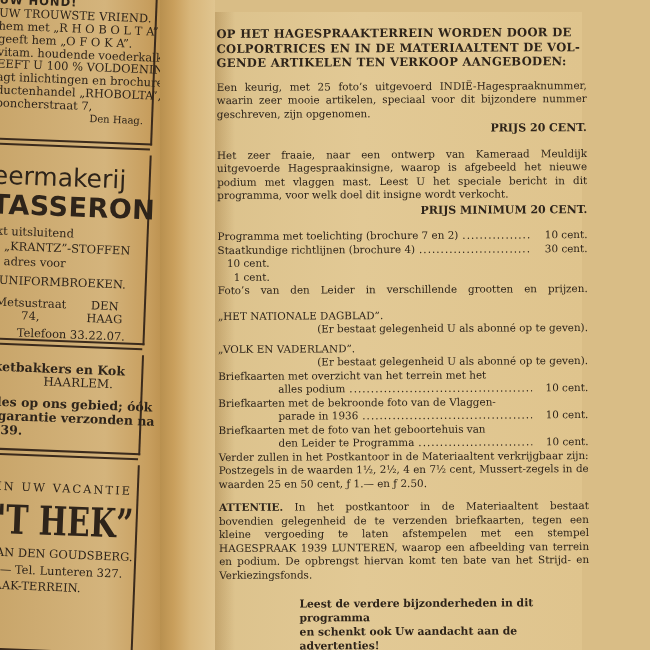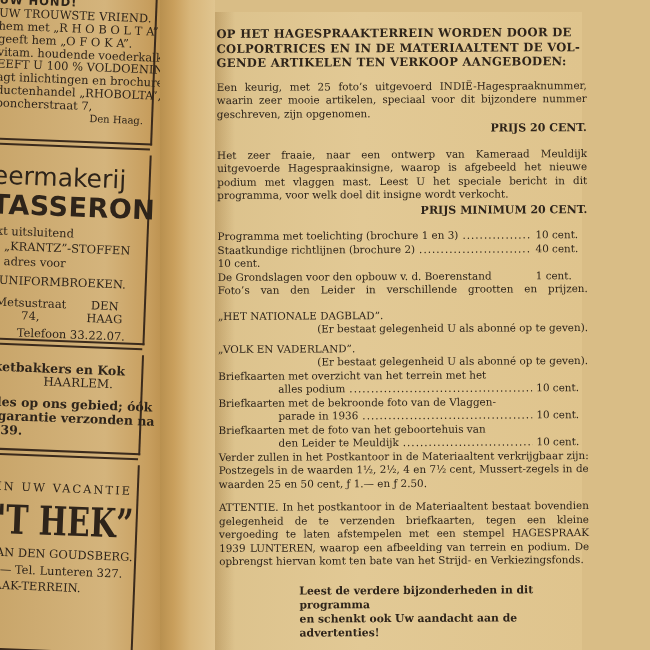--- a/index.html
+++ b/index.html
@@ -66,27 +66,27 @@
   .heading {
     font-weight: bold; font-size: 11.6px; line-height: 14.6px;
     letter-spacing: 0.3px; text-align: justify; text-align-last: left;
     margin-bottom: 10px;
   }
   .para { text-align: justify; margin-bottom: 2px; }
   .price { text-align: right; font-weight: bold; font-size: 11px; margin-bottom: 12px; }
   .item-row { display: flex; justify-content: space-between; white-space: nowrap; }
   .item-row .dots { flex: 1; overflow: hidden; margin: 0 4px; letter-spacing: 1px; }
   .item-row .dots::before { content: "......................................................................"; }
-  .item-row .cost { width: 52px; text-align: left; }
+  .item-row .cost { width: 52px; text-align: right; }
   .item-wide { text-align: justify; text-align-last: justify; }
   .item-sub { padding-left: 60px; }
   .paper-title { margin-top: 12px; }
   .paper-note { text-align: right; margin-bottom: 6px; }
   .attentie { text-align: justify; margin-top: 10px; }
-  .attentie b { font-weight: normal; }
+  .attentie b { font-weight: bold; }
   .closing {
     margin-top: 16px; margin-left: 80px; font-weight: bold; font-size: 10.8px; line-height: 14px;
   }
   .shadow-left {
     position: absolute; left: 0; top: 0; width: 20px; height: 650px;
     background: linear-gradient(90deg, rgba(150,110,50,0.35), rgba(150,110,50,0));
   }
 </style>
 </head>
 <body>
@@ -152,34 +152,33 @@
     </div>
 
     <p class="para">Een keurig, met 25 foto’s uitgevoerd INDIË-Hagespraaknummer, waarin zeer mooie artikelen, speciaal voor dit bijzondere nummer geschreven, zijn opgenomen.</p>
     <p class="price">PRIJS 20 CENT.</p>
 
     <p class="para">Het zeer fraaie, naar een ontwerp van Kameraad Meuldijk uitgevoerde Hagespraakinsigne, waarop is afgebeeld het nieuwe podium met vlaggen mast. Leest U het speciale bericht in dit programma, voor welk doel dit insigne wordt verkocht.</p>
     <p class="price">PRIJS MINIMUM 20 CENT.</p>
 
     <div>
       <div class="item-row">
-        <span>Programma met toelichting (brochure 1 en 3)</span>
+        <span>Programma met toelichting (brochure 7 en 2)</span>
         <span class="dots"></span>
         <span class="cost">10 cent.</span>
       </div>
       <div class="item-row">
-        <span>Staatkundige richtlijnen (brochure 2)</span>
+        <span>Staatkundige richtlijnen (brochure 4)</span>
         <span class="dots"></span>
-        <span class="cost">40 cent.</span>
+        <span class="cost">30 cent.</span>
       </div>
       <div class="item-row">
         <span class="cost">10 cent.</span>
       </div>
       <div class="item-row">
-        <span>De Grondslagen voor den opbouw v. d. Boerenstand</span>
         <span class="cost">1 cent.</span>
       </div>
       <div class="item-wide">Foto’s van den Leider in verschillende grootten en prijzen.</div>
     </div>
 
     <div class="paper-title">„HET NATIONALE DAGBLAD”.</div>
     <div class="paper-note">(Er bestaat gelegenheid U als abonné op te geven).</div>
     <div class="paper-title" style="margin-top:6px">„VOLK EN VADERLAND”.</div>
     <div class="paper-note" style="margin-bottom:0">(Er bestaat gelegenheid U als abonné op te geven).</div>
 
@@ -196,21 +195,21 @@
         <div>Briefkaarten met de bekroonde foto van de Vlaggen-</div>
         <div class="item-row item-sub">
           <span>parade in 1936</span>
           <span class="dots"></span>
           <span class="cost">10 cent.</span>
         </div>
       </div>
       <div>
         <div>Briefkaarten met de foto van het geboortehuis van</div>
         <div class="item-row item-sub">
-          <span>den Leider te Meuldijk</span>
+          <span>den Leider te Programma</span>
           <span class="dots"></span>
           <span class="cost">10 cent.</span>
         </div>
       </div>
     </div>
 
     <p class="para">Verder zullen in het Postkantoor in de Materiaaltent verkrijgbaar zijn: Postzegels in de waarden 1½, 2½, 4 en 7½ cent, Mussert-zegels in de waarden 25 en 50 cent, ƒ 1.— en ƒ 2.50.</p>
 
     <p class="attentie">
       <b>ATTENTIE.</b><span> In het postkantoor in de Materiaaltent bestaat bovendien gelegenheid de te verzenden briefkaarten, tegen een kleine vergoeding te laten afstempelen met een stempel HAGESPRAAK 1939 LUNTEREN, waarop een afbeelding van terrein en podium. De opbrengst hiervan komt ten bate van het Strijd- en Verkiezingsfonds.</span>

